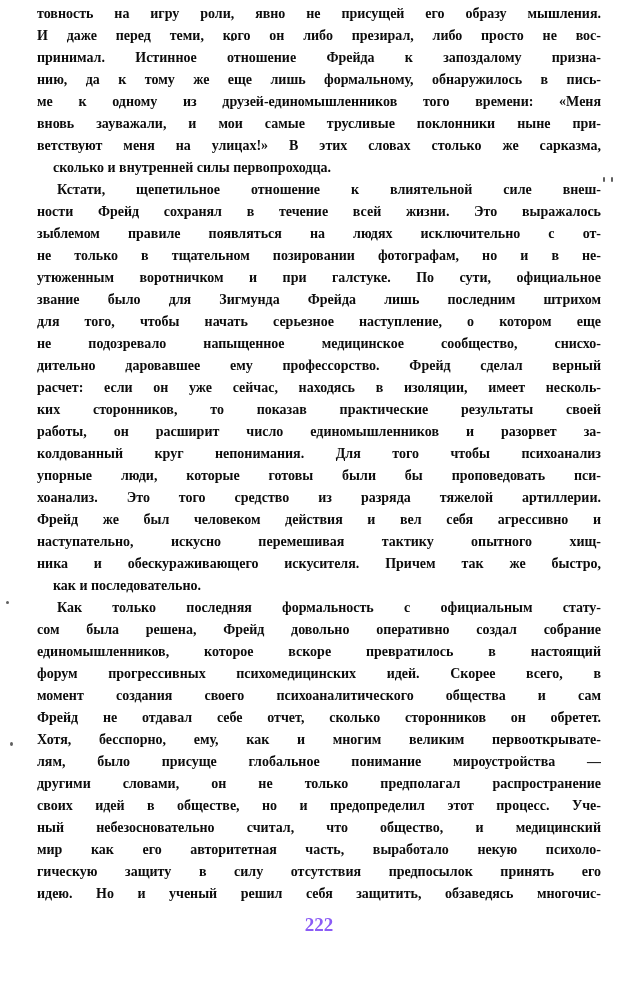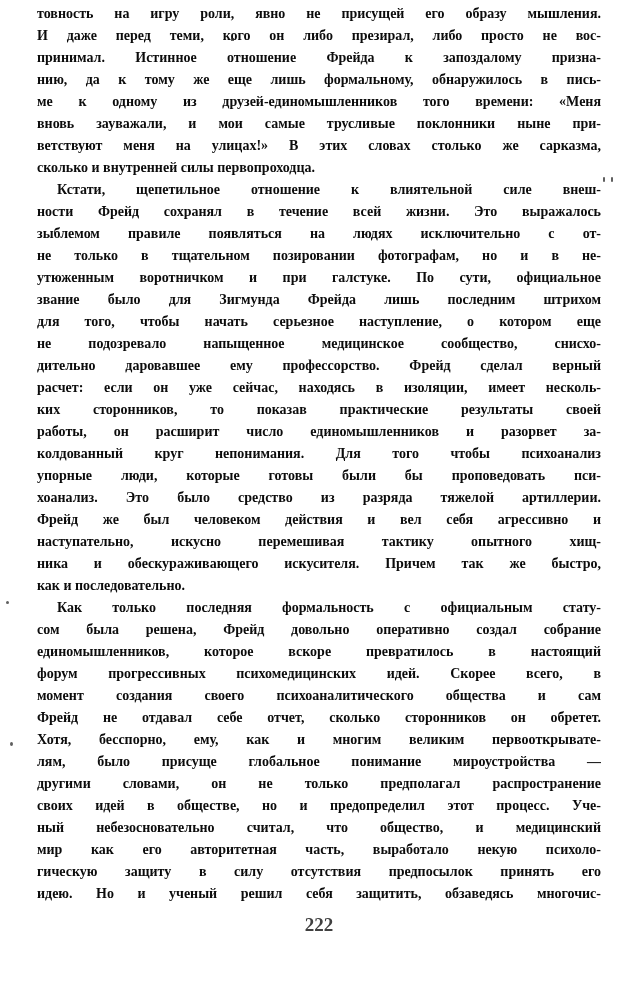--- a/index.html
+++ b/index.html
@@ -22,32 +22,32 @@
     font-weight: 700;
     font-size: 14px;
     line-height: 22px;
     height: 22px;
     color: #0c0c0c;
     text-align: justify;
     text-align-last: justify;
     overflow: hidden;
     white-space: normal;
   }
-  .line.last { text-align-last: left; }
+  .line.last { text-align-last: left; margin-left: 16px; }
   .line.justlast { text-align-last: justify; }
   .line.indent { text-indent: 20px; }
   .page-number {
     margin-top: 9px;
     width: 564px;
     text-align: center;
     font-family: "Liberation Serif", "DejaVu Serif", serif;
     font-weight: 700;
     font-size: 19px;
     line-height: 22px;
-    color: #404040;
+    color: #8b5cf6;
   }
   .speck {
     position: absolute;
     background: #2a2a2a;
     border-radius: 50%;
     opacity: 0.75;
   }
   .s1 { left: 6px;  top: 601px; width: 3px; height: 3px; }
   .s2 { left: 10px; top: 742px; width: 3px; height: 4px; }
   .s3 { left: 231px; top: 38px; width: 3px; height: 3px; border-radius: 0; }
@@ -74,21 +74,21 @@
       <div class="line">утюженным воротничком и при галстуке. По сути, официальное</div>
       <div class="line">звание было для Зигмунда Фрейда лишь последним штрихом</div>
       <div class="line">для того, чтобы начать серьезное наступление, о котором еще</div>
       <div class="line">не подозревало напыщенное медицинское сообщество, снисхо-</div>
       <div class="line">дительно даровавшее ему профессорство. Фрейд сделал верный</div>
       <div class="line">расчет: если он уже сейчас, находясь в изоляции, имеет несколь-</div>
       <div class="line">ких сторонников, то показав практические результаты своей</div>
       <div class="line">работы, он расширит число единомышленников и разорвет за-</div>
       <div class="line">колдованный круг непонимания. Для того чтобы психоанализ</div>
       <div class="line">упорные люди, которые готовы были бы проповедовать пси-</div>
-      <div class="line">хоанализ. Это было средство из разряда тяжелой артиллерии.</div>
+      <div class="line">хоанализ. Это того средство из разряда тяжелой артиллерии.</div>
       <div class="line">Фрейд же был человеком действия и вел себя агрессивно и</div>
       <div class="line">наступательно, искусно перемешивая тактику опытного хищ-</div>
       <div class="line">ника и обескураживающего искусителя. Причем так же быстро,</div>
       <div class="line last">как и последовательно.</div>
       <div class="line indent">Как только последняя формальность с официальным стату-</div>
       <div class="line">сом была решена, Фрейд довольно оперативно создал собрание</div>
       <div class="line">единомышленников, которое вскоре превратилось в настоящий</div>
       <div class="line">форум прогрессивных психомедицинских идей. Скорее всего, в</div>
       <div class="line">момент создания своего психоаналитического общества и сам</div>
       <div class="line">Фрейд не отдавал себе отчет, сколько сторонников он обретет.</div>

